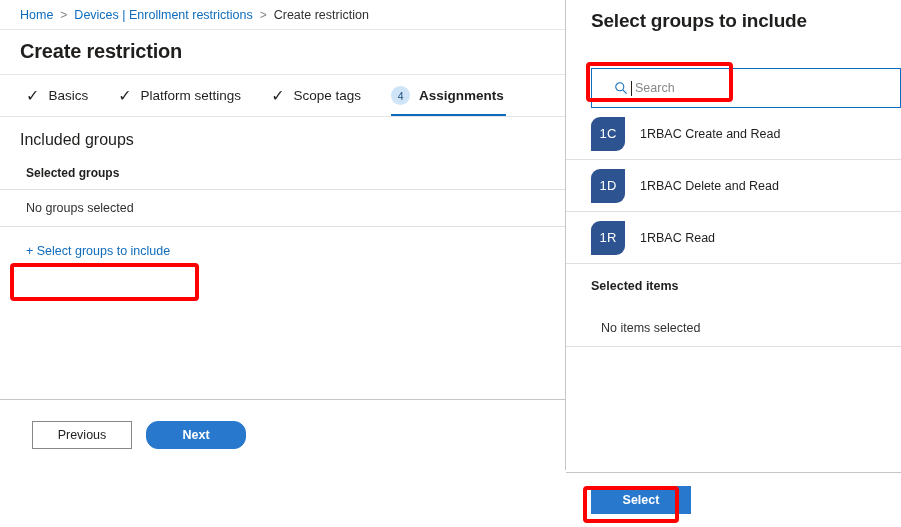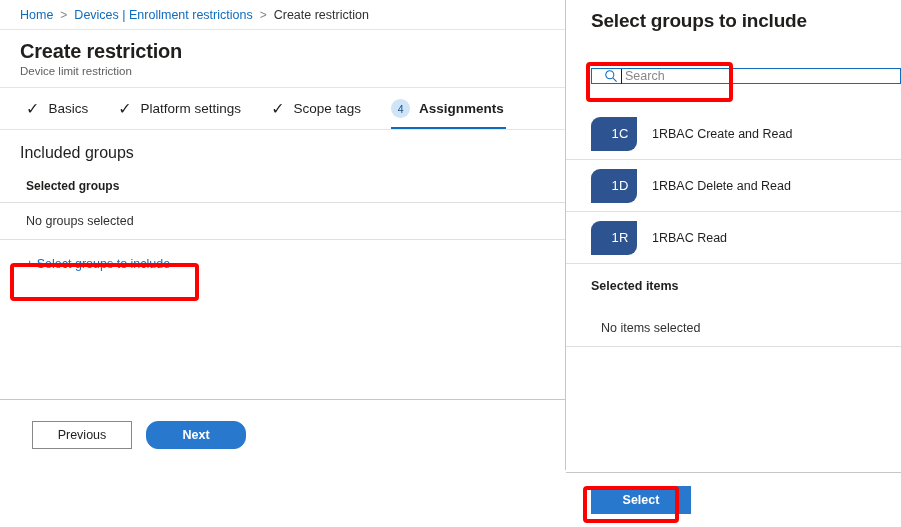--- a/index.html
+++ b/index.html
@@ -223,25 +223,25 @@
   .search-wrap {
     position: absolute;
     left: 25px;
     top: 68px;
     right: 0;
     height: 28px;
   }
   .search-box {
     display: flex;
     align-items: center;
-    height: 16px;
+    height: 40px;
     border: 1.5px solid #0f6cbd;
     background: #fff;
     box-sizing: border-box;
-    padding-left: 12px;
+    padding-left: 22px;
     cursor: text;
   }
   .search-icon {
     width: 14px;
     height: 14px;
     flex: 0 0 14px;
     margin-right: 3px;
     display: block;
   }
   .caret {
@@ -277,21 +277,20 @@
     height: 34px;
     flex: 0 0 34px;
     background: #2d5490;
     color: #fff;
     font-size: 13px;
     display: flex;
     align-items: center;
     justify-content: center;
     border-radius: 9px 0 9px 0;
     letter-spacing: 0.3px;
-    padding-left: 12px;
   }
   .group-name {
     font-size: 12.5px;
     color: #201f1e;
     margin-left: 15px;
   }
 
   .selected-items-head {
     position: absolute;
     left: 25px;
@@ -355,21 +354,20 @@
     <div class="breadcrumb">
       <span class="crumb-link">Home</span>
       <span class="crumb-sep">&gt;</span>
       <span class="crumb-link">Devices | Enrollment restrictions</span>
       <span class="crumb-sep">&gt;</span>
       <span class="crumb-current">Create restriction</span>
     </div>
 
     <div class="page-head">
       <div class="page-title">Create restriction</div>
-      <div class="page-subtitle">Device limit restriction</div>
     </div>
 
     <div class="tabs">
       <div class="tab">
         <span class="tab-check">✓</span>
         <span class="tab-label">Basics</span>
       </div>
       <div class="tab">
         <span class="tab-check">✓</span>
         <span class="tab-label">Platform settings</span>

